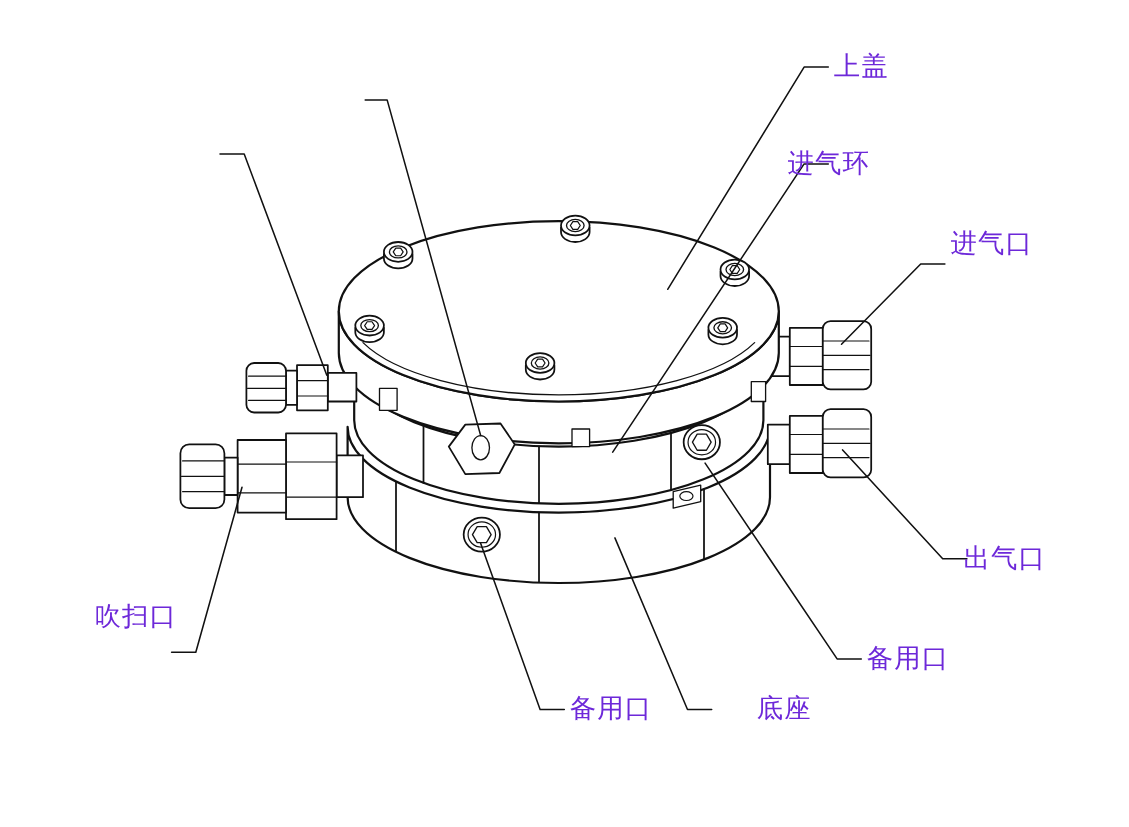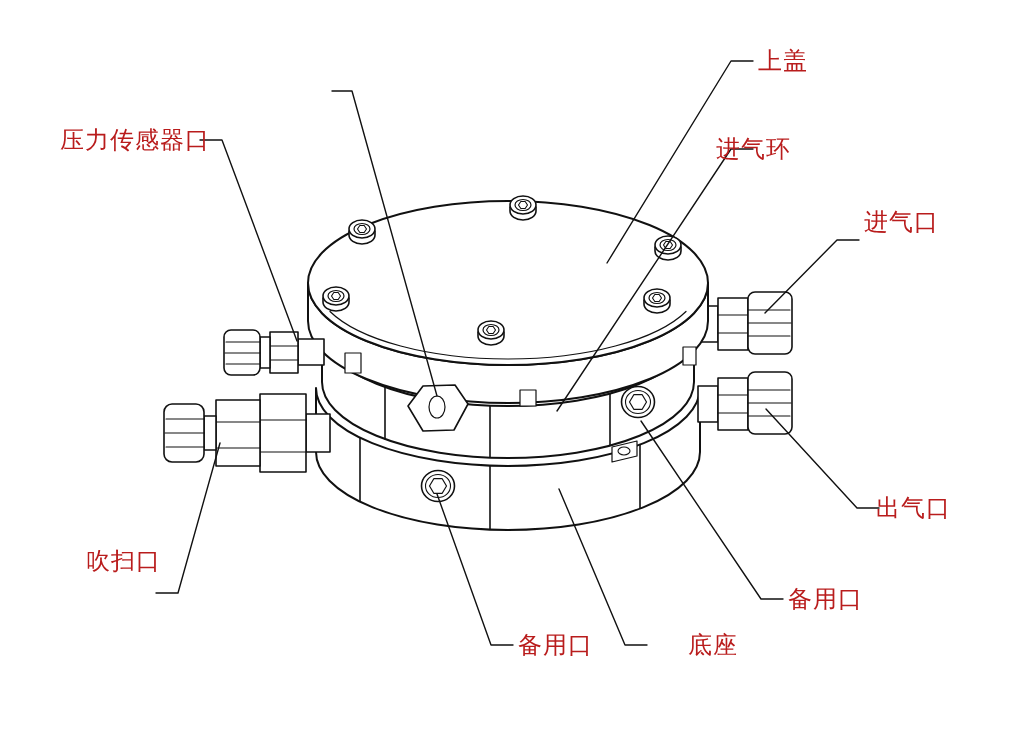--- a/index.html
+++ b/index.html
@@ -4,21 +4,21 @@
 <style>
   html,body{margin:0;padding:0;}
   body{
     width:1026px;height:752px;position:relative;overflow:hidden;
     background:#ffffff;
     font-family:"Liberation Serif","DejaVu Serif",serif;
   }
   .stage{position:absolute;left:0;top:0;width:1026px;height:752px;}
   svg{position:absolute;left:0;top:0;}
   .lbl{
-    position:absolute;font-size:24px;line-height:28px;color:#b91c1c;
+    position:absolute;font-size:24px;line-height:28px;color:#6d28d9;
     white-space:nowrap;letter-spacing:1px;user-select:none;
   }
 </style>
 </head>
 <body>
 
 <div class="stage">
 
   <svg width="1026" height="752" viewBox="0 0 1026 752" fill="none" stroke="#111111" stroke-width="1.6" stroke-linejoin="round" stroke-linecap="round">
 
@@ -130,21 +130,20 @@
       <path d="M 753 149 L 731 149 L 557 411"></path>
       <path d="M 859 240 L 837 240 L 765 313"></path>
       <path d="M 879 508 L 857 508 L 766 409"></path>
       <path d="M 783 599 L 761 599 L 641 421"></path>
       <path d="M 647 645 L 625 645 L 559 489"></path>
       <path d="M 513 645 L 491 645 L 437 494"></path>
       <path d="M 156 593 L 178 593 L 220 443"></path>
     </g>
   </svg>
 
-  <div class="lbl" style="left:60px;top:126px">压力传感器口</div>
   <div class="lbl" style="left:758px;top:47px">上盖</div>
   <div class="lbl" style="left:716px;top:135px">进气环</div>
   <div class="lbl" style="left:864px;top:208px">进气口</div>
   <div class="lbl" style="left:876px;top:494px">出气口</div>
   <div class="lbl" style="left:788px;top:585px">备用口</div>
   <div class="lbl" style="left:688px;top:631px">底座</div>
   <div class="lbl" style="left:518px;top:631px">备用口</div>
   <div class="lbl" style="left:86px;top:547px">吹扫口</div>
 </div>
 

